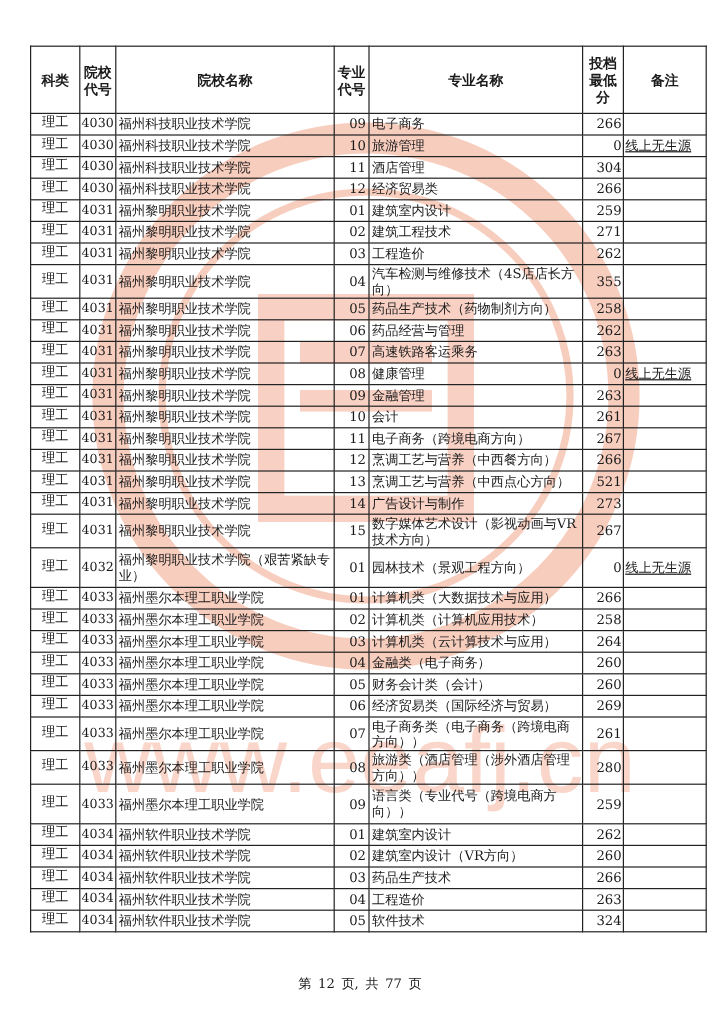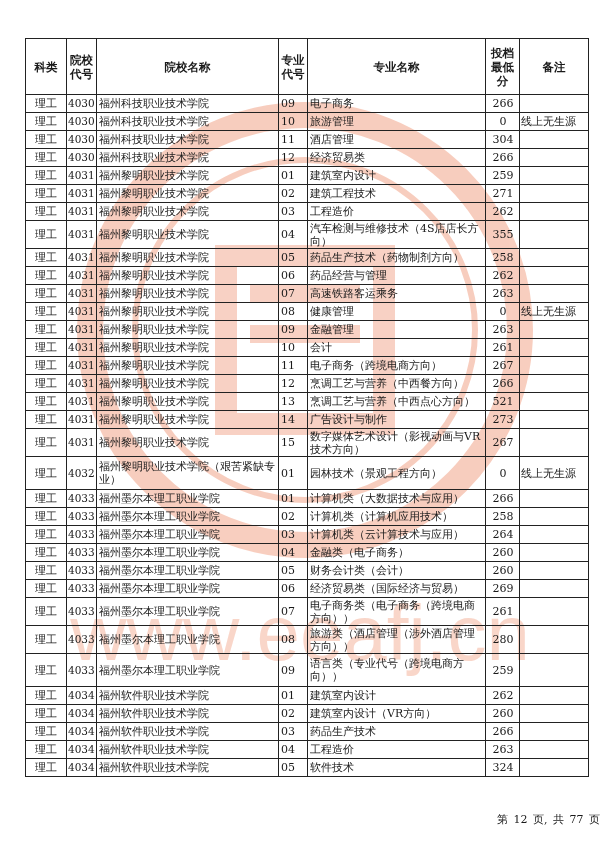--- a/index.html
+++ b/index.html
@@ -6,30 +6,30 @@
   body {
     width: 600px; height: 848px; background: #ffffff; position: relative; overflow: hidden;
     font-family: "DejaVu Serif", "Liberation Serif", serif; color: #1a1a1a;
   }
   .watermark { position: absolute; left: 0; top: 0; width: 600px; height: 848px; pointer-events: none; z-index: 1; }
   .table-wrap { position: absolute; left: 25px; top: 38px; width: 563px; z-index: 2; }
   table { border-collapse: collapse; width: 563px; table-layout: fixed; font-size: 11px; line-height: 13px; }
   th, td { border: 1px solid #222; padding: 0 2px; vertical-align: middle; }
   th { font-weight: bold; font-size: 11.5px; line-height: 14px; text-align: center; height: 55px; font-family: "DejaVu Sans", "Liberation Sans", sans-serif; }
   td { height: 17px; }
-  td.c-cat { text-align: center; }
+  td.c-cat { text-align: center; font-family: Liberation Mono, monospace; }
   td.c-code { font-size: 10.5px; padding: 0 1px; }
   td.c-school { text-align: left; }
-  td.c-mcode { text-align: left; }
+  td.c-mcode { text-align: right; }
   td.c-major { text-align: left; }
-  td.c-score { text-align: center; padding-right: 1px; }
-  td.c-note { text-align: left; padding-left: 1px; white-space: nowrap; font-size: 11px; }
+  td.c-score { text-align: right; padding-right: 1px; }
+  td.c-note { text-align: left; padding-left: 1px; white-space: nowrap; font-size: 11px; text-decoration: underline; }
   tr.tall td { height: 27px; }
   tr.tall2 td { height: 32px; }
-  .footer { position: absolute; top: 812px; left: 0; width: 600px; text-align: right; font-size: 11px; z-index: 2; word-spacing: 2px; }
+  .footer { position: absolute; top: 812px; left: 0; width: 600px; text-align: center; font-size: 11px; z-index: 2; word-spacing: 2px; }
 </style>
 </head>
 <body>
 
 <svg class="watermark" viewBox="0 0 600 848" xmlns="http://www.w3.org/2000/svg">
   <g fill="none" stroke="#f2a58a" opacity="0.55">
     <circle cx="305" cy="330" r="215" stroke-width="26"></circle>
     <circle cx="305" cy="330" r="170" stroke-width="6"></circle>
   </g>
   <g fill="#f2a58a" opacity="0.5">

